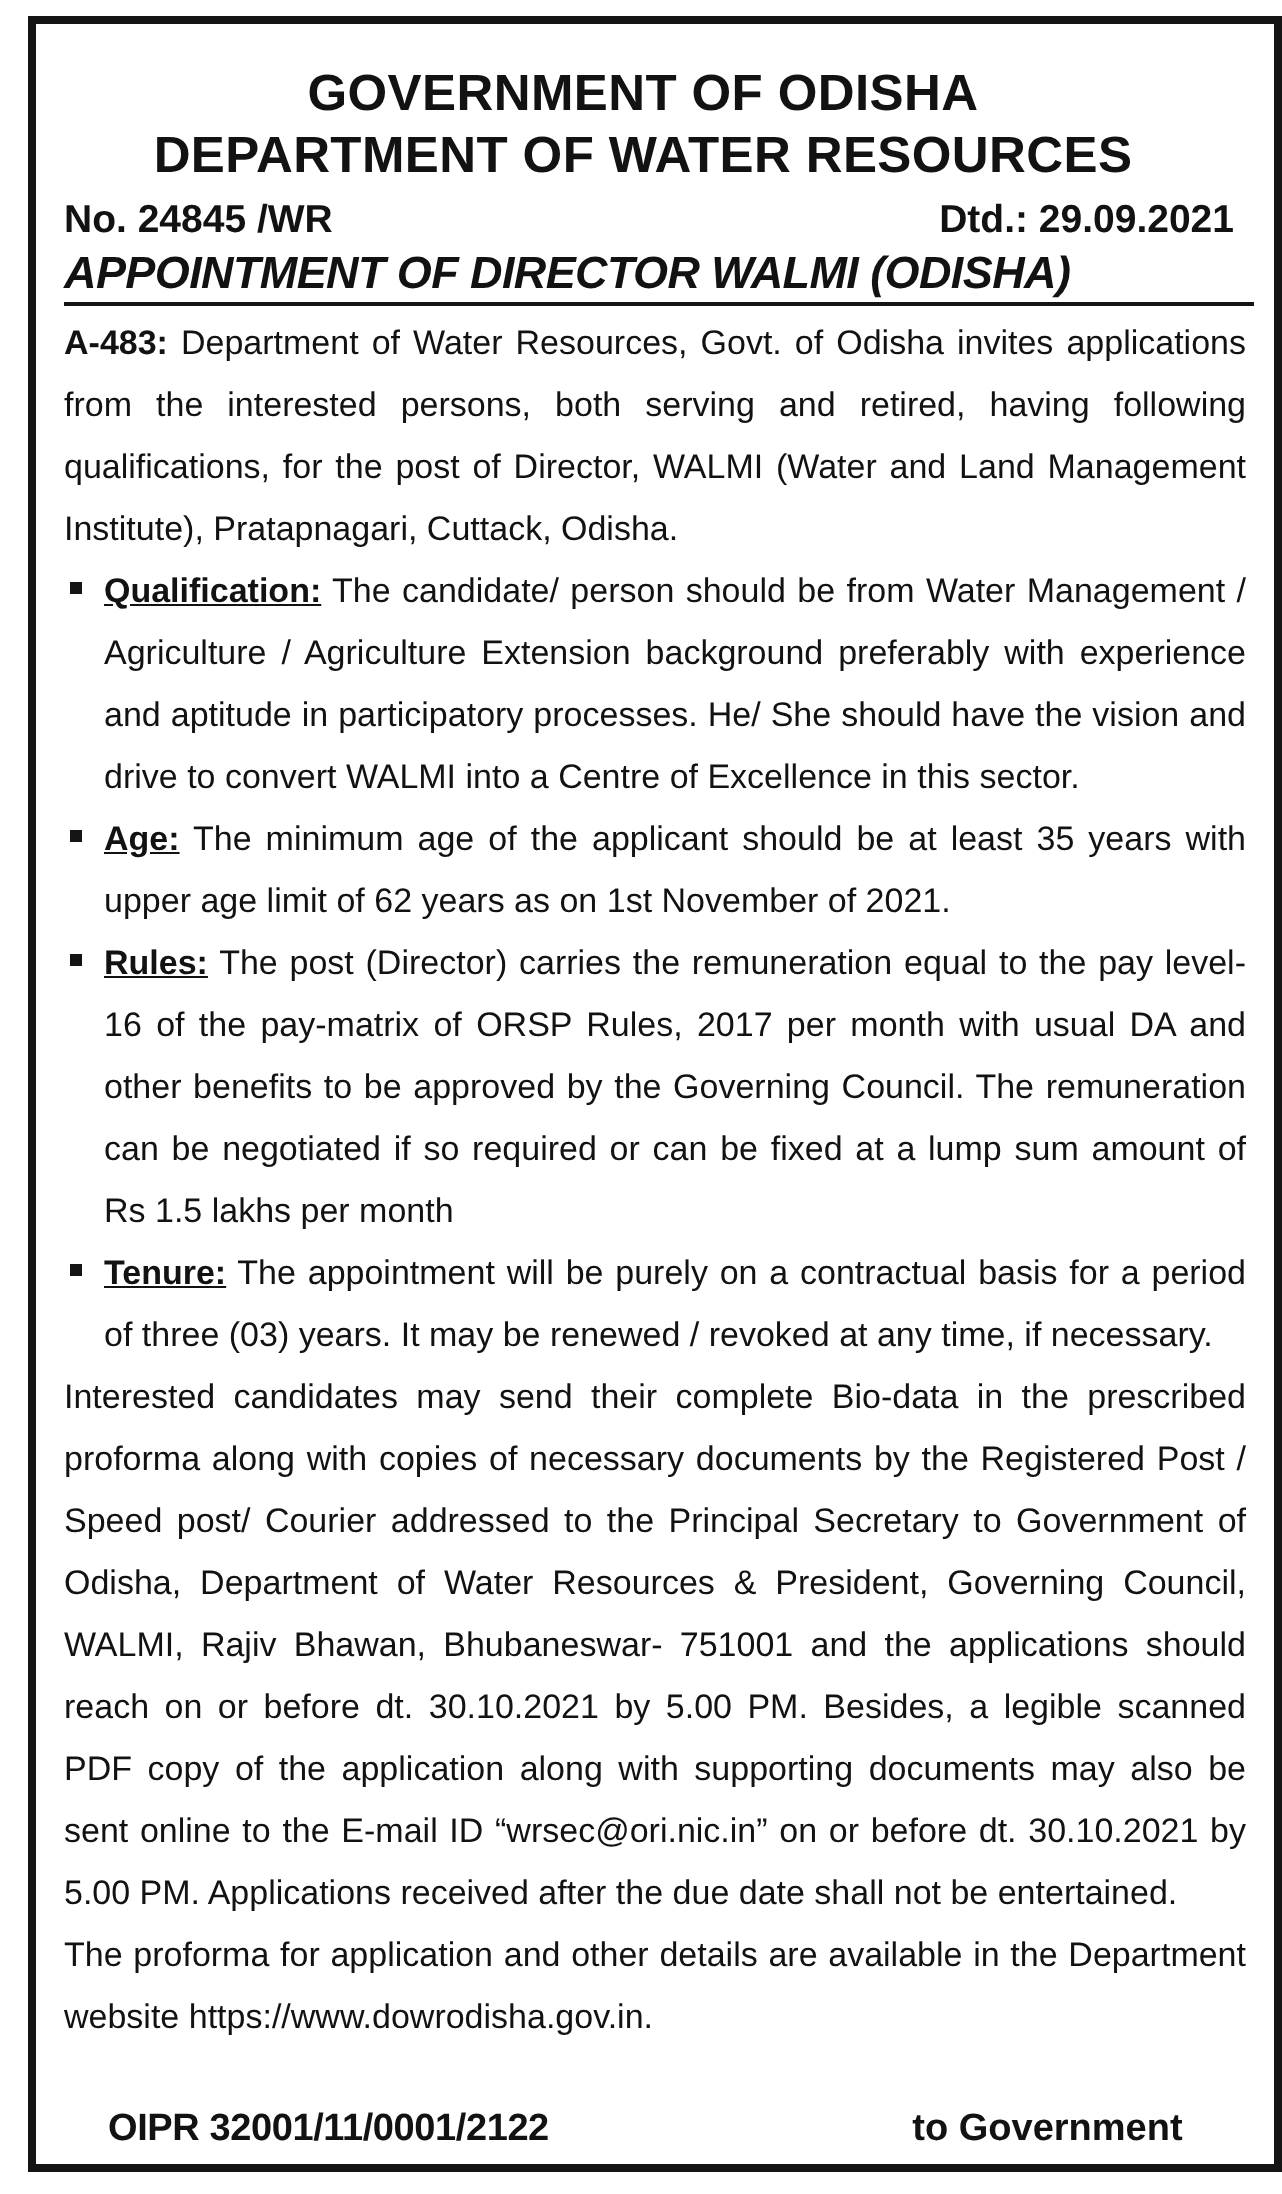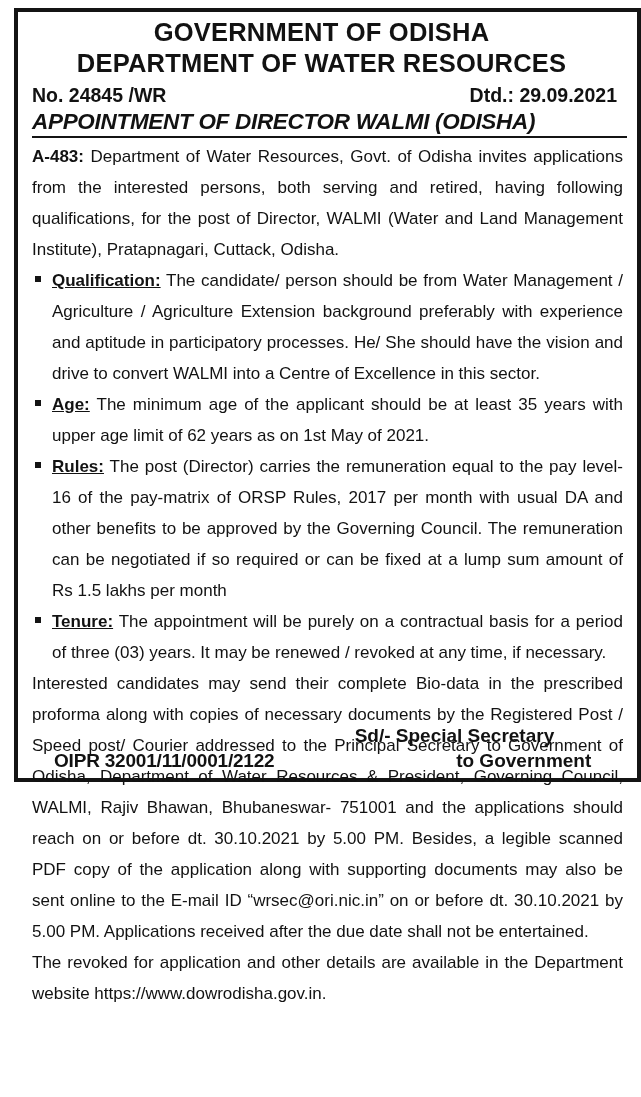--- a/index.html
+++ b/index.html
@@ -13,25 +13,25 @@
     font-family: "Liberation Sans", sans-serif;
     color: #121212;
     overflow: hidden;
   }
 
   .notice {
     position: absolute;
     left: 14px;
     top: 8px;
     width: 627px;           
-    height: 774px;
+    height: 1078px;
     box-sizing: border-box;
     border: 4px solid #141414;
     background: #ffffff;
-    padding: 5px 10px 0 14px;
+    padding: 20px 10px 0 14px;
   }
 
   
   .masthead {
     text-align: center;
     font-weight: bold;
     font-size: 25.5px;
     line-height: 31px;
     letter-spacing: 0.2px;
     padding-right: 16px;
@@ -162,41 +162,40 @@
 
     <ul class="bullets">
       <li class="bullet-item">
         <span class="bullet-mark"></span>
         <span class="bullet-label">Qualification:</span>
         <span>The candidate/ person should be from Water Management / Agriculture / Agriculture Extension background preferably with experience and aptitude in participatory processes. He/ She should have the vision and drive to convert WALMI into a Centre of Excellence in this sector.</span>
       </li>
       <li class="bullet-item">
         <span class="bullet-mark"></span>
         <span class="bullet-label">Age:</span>
-        <span>The minimum age of the applicant should be at least 35 years with upper age limit of 62 years as on 1st May of 2021.</span>
+        <span>The minimum age of the applicant should be at least 35 years with upper age limit of 62 years as on 1st November of 2021.</span>
       </li>
       <li class="bullet-item">
         <span class="bullet-mark"></span>
         <span class="bullet-label">Rules:</span>
         <span>The post (Director) carries the remuneration equal to the pay level-16 of the pay-matrix of ORSP Rules, 2017 per month with usual DA and other benefits to be approved by the Governing Council. The remuneration can be negotiated if so required or can be fixed at a lump sum amount of Rs 1.5 lakhs per month</span>
       </li>
       <li class="bullet-item">
         <span class="bullet-mark"></span>
         <span class="bullet-label">Tenure:</span>
         <span>The appointment will be purely on a contractual basis for a period of three (03) years. It may be renewed / revoked at any time, if necessary.</span>
       </li>
     </ul>
 
     <p class="para">Interested candidates may send their complete Bio-data in the prescribed proforma along with copies of necessary documents by the Registered Post / Speed post/ Courier addressed to the Principal Secretary to Government of Odisha, Department of Water Resources &amp; President, Governing Council, WALMI, Rajiv Bhawan, Bhubaneswar- 751001 and the applications should reach on or before dt. 30.10.2021 by 5.00 PM. Besides, a legible scanned PDF copy of the application along with supporting documents may also be sent online to the E-mail ID “wrsec@ori.nic.in” on or before dt. 30.10.2021 by 5.00 PM. Applications received after the due date shall not be entertained.</p>
 
-    <p class="para">The revoked for application and other details are available in the Department website https://www.dowrodisha.gov.in.</p>
+    <p class="para">The proforma for application and other details are available in the Department website https://www.dowrodisha.gov.in.</p>
 
   </div>
 
   <div class="footer">
-    <div class="sign-block">Sd/- Special Secretary</div>
     <div class="oipr-row">
       <div class="oipr">OIPR 32001/11/0001/2122</div>
       <div class="sign-to">to Government</div>
     </div>
   </div>
 
 </div>
 
 </body></html>

